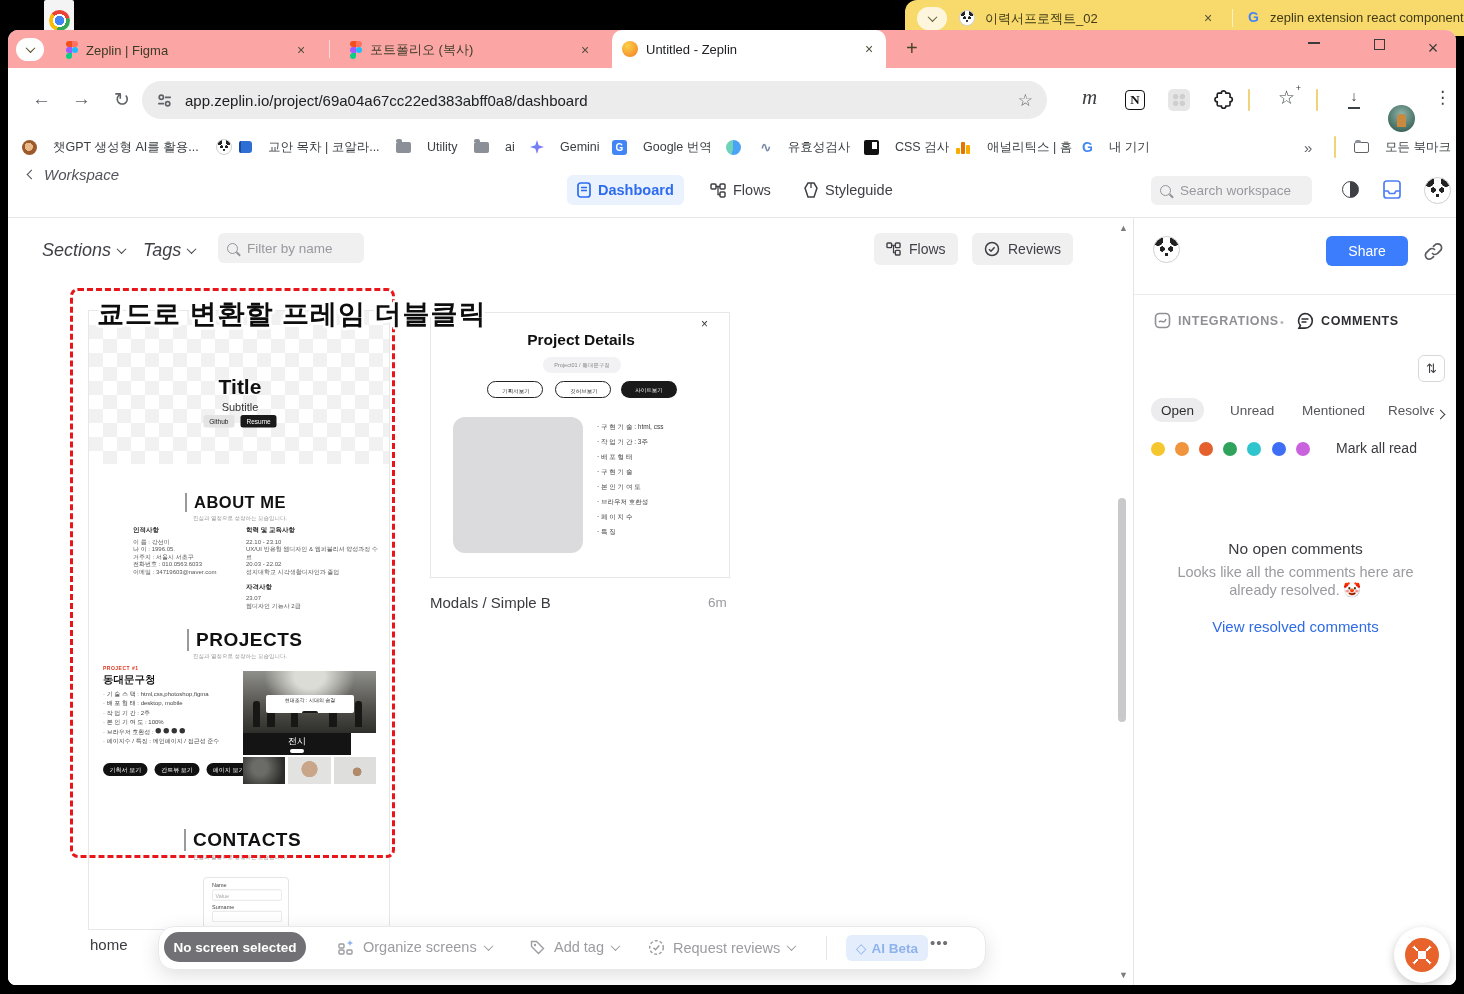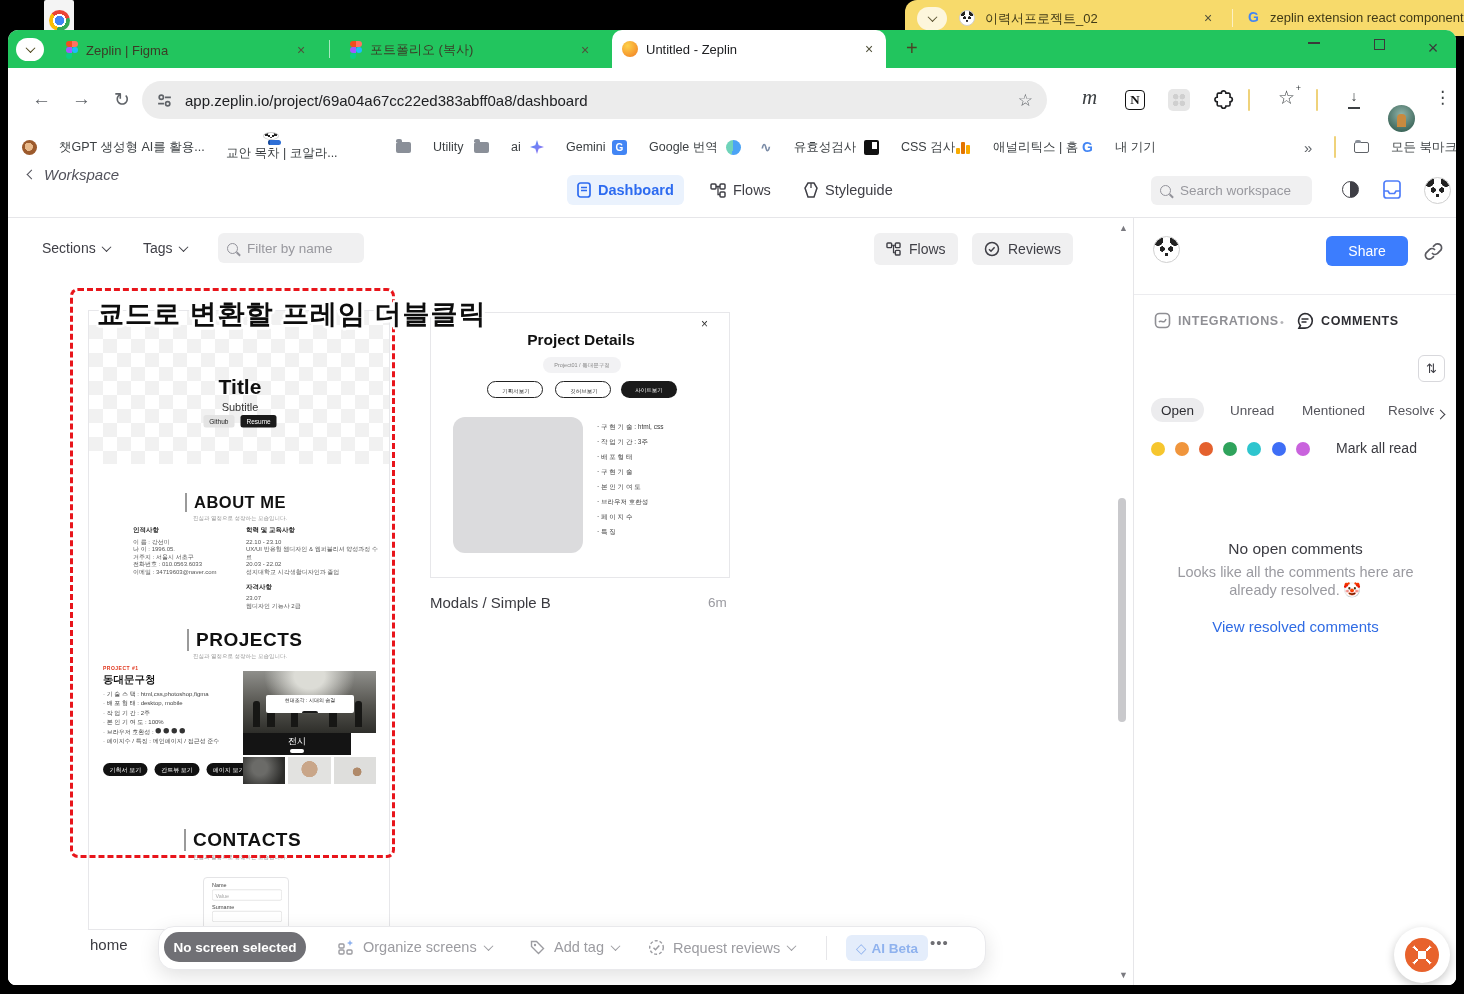--- a/index.html
+++ b/index.html
@@ -13,21 +13,21 @@
   .file-page{position:absolute;left:4px;top:0;width:30px;height:34px;background:#f4f4f4;border-radius:2px;}
   .chrome-logo{position:absolute;left:9px;top:10px;width:21px;height:21px;border-radius:50%;
     background:radial-gradient(circle at 50% 50%, #4285F4 0 4.5px, #fff 4.5px 6.5px, transparent 6.5px),
       conic-gradient(from -45deg,#EA4335 0 120deg,#4285F4 120deg 120deg,#34A853 120deg 240deg,#FBBC05 240deg 360deg);}
   .bgwin{left:905px;top:0;width:559px;height:36px;background:#F7DA6B;border-radius:12px 0 0 0;}
   .bg-chev-btn{left:12px;top:7px;width:30px;height:23px;background:#FDF6DC;border-radius:12px;justify-content:center;color:#5a5230;}
   .bgtab-title{font-size:13px;color:#403A17;white-space:nowrap;overflow:hidden;}
   .vsep-w{width:1px;height:18px;background:#fff9;}
   
   .win{left:8px;top:30px;width:1448px;height:955px;background:#fff;border-radius:10px 10px 8px 8px;overflow:hidden;}
-  .tabstrip{left:0;top:0;width:1448px;height:38px;background:#22c55e;}
+  .tabstrip{left:0;top:0;width:1448px;height:38px;background:#fca5a5;}
   .tabsearch{left:8px;top:8px;width:28px;height:23px;background:#fff;border-radius:12px;justify-content:center;color:#494217;}
   .tab{top:6px;height:28px;display:flex;align-items:center;padding:0 8px 0 10px;color:#3D3D2A;}
   .tab .ttl{font-size:13px;color:#3B3B26;margin:0 8px;white-space:nowrap;overflow:hidden;flex:1;}
   .tab-active{top:0;height:38px;background:#fff;border-radius:10px 10px 0 0;color:#1f1f1f;}
   .tab-active .ttl{color:#202124;}
   .tab-x{font-size:14px;color:#50503a;width:18px;text-align:center;}
   .zeplin-ball{width:16px;height:16px;border-radius:50%;background:radial-gradient(circle at 35% 30%,#FDD14A,#F7A233 55%,#EE7A23);}
   .newtab{font-size:20px;color:#4a4426;}
   .winctl{font-size:14px;color:#3A3A3A;width:30px;text-align:center;}
   .maxbox{width:11px;height:11px;border:1.5px solid #3A3A3A;}
@@ -44,21 +44,21 @@
     background-image:radial-gradient(circle at 35% 35%,#cfcfcf 2.5px,transparent 3px),radial-gradient(circle at 65% 35%,#cfcfcf 2.5px,transparent 3px),radial-gradient(circle at 35% 65%,#cfcfcf 2.5px,transparent 3px),radial-gradient(circle at 65% 65%,#cfcfcf 2.5px,transparent 3px);}
   .ysep{width:2px;height:22px;background:#EFD27A;border-radius:1px;}
   .dl-ic{width:16px;height:18px;position:relative;color:#3c4043;}
   .dl-ic .arr{position:absolute;left:0;top:-3px;width:16px;text-align:center;font-size:14px;font-weight:bold;}
   .dl-ic .base{position:absolute;left:2px;bottom:0;width:12px;height:2px;background:currentColor;}
   .avatar-teal{width:27px;height:27px;border-radius:50%;background:radial-gradient(circle at 50% 35%,#8FB3A9,#3F685C 75%);position:relative;overflow:hidden;}
   .avatar-teal::after{content:"";position:absolute;left:9px;top:9px;width:9px;height:13px;background:#C98A3F;border-radius:4px 4px 0 0;}
   
   .bookmarks{left:0;top:102px;width:1448px;height:30px;background:#fff;}
   .bk{position:absolute;top:0;height:30px;display:flex;align-items:center;font-size:12.5px;color:#3C4043;white-space:nowrap;}
-  .bk .lbl{margin-left:22px;}
+  .bk .lbl{margin-left:16px;}
   .folder{width:15px;height:11px;background:#8A8F98;border-radius:2px;position:relative;}
   .folder::before{content:"";position:absolute;left:0;top:-3px;width:6px;height:3px;background:#8A8F98;border-radius:2px 2px 0 0;}
   .circ{width:15px;height:15px;border-radius:50%;}
   .panda{width:16px;height:16px;border-radius:50%;border:1px solid #cfcfcf;background:
     radial-gradient(circle at 16% 14%,#222 17%,transparent 18%),
     radial-gradient(circle at 84% 14%,#222 17%,transparent 18%),
     radial-gradient(circle at 33% 48%,#222 12%,transparent 13%),
     radial-gradient(circle at 67% 48%,#222 12%,transparent 13%),
     radial-gradient(circle at 50% 70%,#222 7%,transparent 8%),#fff;}
   .book{width:13px;height:12px;background:#2E6FD6;border-radius:2px 3px 3px 2px;border-left:2px solid #174a9c;}
@@ -77,21 +77,21 @@
   .navpill.active{background:#EAF2FD;color:#2D6BF0;font-weight:bold;}
   .zsearch{background:#F0F0F1;border-radius:6px;height:29px;display:flex;align-items:center;padding:0 9px;gap:7px;color:#93939B;}
   .zsearch input{border:none;background:transparent;outline:none;font-size:13.5px;color:#3f3f46;width:125px;font-family:inherit;}
   .zsearch input::placeholder,.fsearch input::placeholder,.csearch input::placeholder{color:#98989E;}
   .halfmoon{width:17px;height:17px;border:1.8px solid #3F3F46;border-radius:50%;background:linear-gradient(90deg,transparent 50%,#3F3F46 50%);}
   .inboxwrap{position:relative;}
   .panda-lg{width:27px;height:27px;}
   
   .zbody{left:0;top:188px;width:1448px;height:767px;background:#fff;}
   .content{left:0;top:0;width:1125px;height:767px;background:#fff;overflow:hidden;}
-  .ctl{font-size:14px;color:#3F3F46;display:flex;align-items:center;gap:7px;}
+  .ctl{font-size:18px;color:#3F3F46;display:flex;align-items:center;gap:7px;font-style:italic;}
   .fsearch{background:#F0F0F1;border-radius:6px;height:30px;display:flex;align-items:center;padding:0 9px;gap:7px;color:#93939B;}
   .fsearch input{border:none;background:transparent;outline:none;font-size:13.5px;width:110px;font-family:inherit;color:#3f3f46;}
   .graybtn{background:#F0F0F1;border-radius:6px;height:32px;display:flex;align-items:center;padding:0 12px;gap:8px;font-size:14px;color:#3F3F46;}
   .chev{width:7px;height:7px;border-right:1.8px solid currentColor;border-bottom:1.8px solid currentColor;display:inline-block;transform:rotate(45deg) translate(-1px,-1px);}
   .chev.left{transform:rotate(135deg);}
   .chev.right{transform:rotate(-45deg);}
   .mag{width:11px;height:11px;border:1.6px solid currentColor;border-radius:50%;position:relative;flex:none;}
   .mag::after{content:"";position:absolute;width:5px;height:1.6px;background:currentColor;transform:rotate(45deg);right:-4px;bottom:-2px;}
   .scrollbar-thumb{background:#C9C9CC;border-radius:4px;}
   .scroll-arr{color:#7A7A80;font-size:9px;}
@@ -241,21 +241,21 @@
         </div>
       <div class="abs avatar-teal" style="left:1380px;top:19px;"></div>
       <div class="abs tb-ic" style="left:1426px;top:19px;font-size:17px;">⋮</div>
     </div>
 
     <div class="abs bookmarks">
       <div class="bk" style="left:14px;">
           <span class="circ" style="background:radial-gradient(circle at 45% 45%,#E8B98A 35%,#9C5A2C 36%);"></span>
           <span class="lbl">챗GPT 생성형 AI를 활용...</span>
         </div>
-      <div class="bk" style="left:196px;flex-direction:column;">
+      <div class="bk" style="left:208px;">
           <span class="panda"></span>
           <span class="book" style="margin-left:7px;"></span>
           <span class="lbl">교안 목차 | 코알라...</span>
         </div>
       <div class="bk" style="left:388px;">
           <span class="folder"></span>
           <span class="lbl">Utility</span>
         </div>
       <div class="bk" style="left:466px;">
           <span class="folder"></span>

